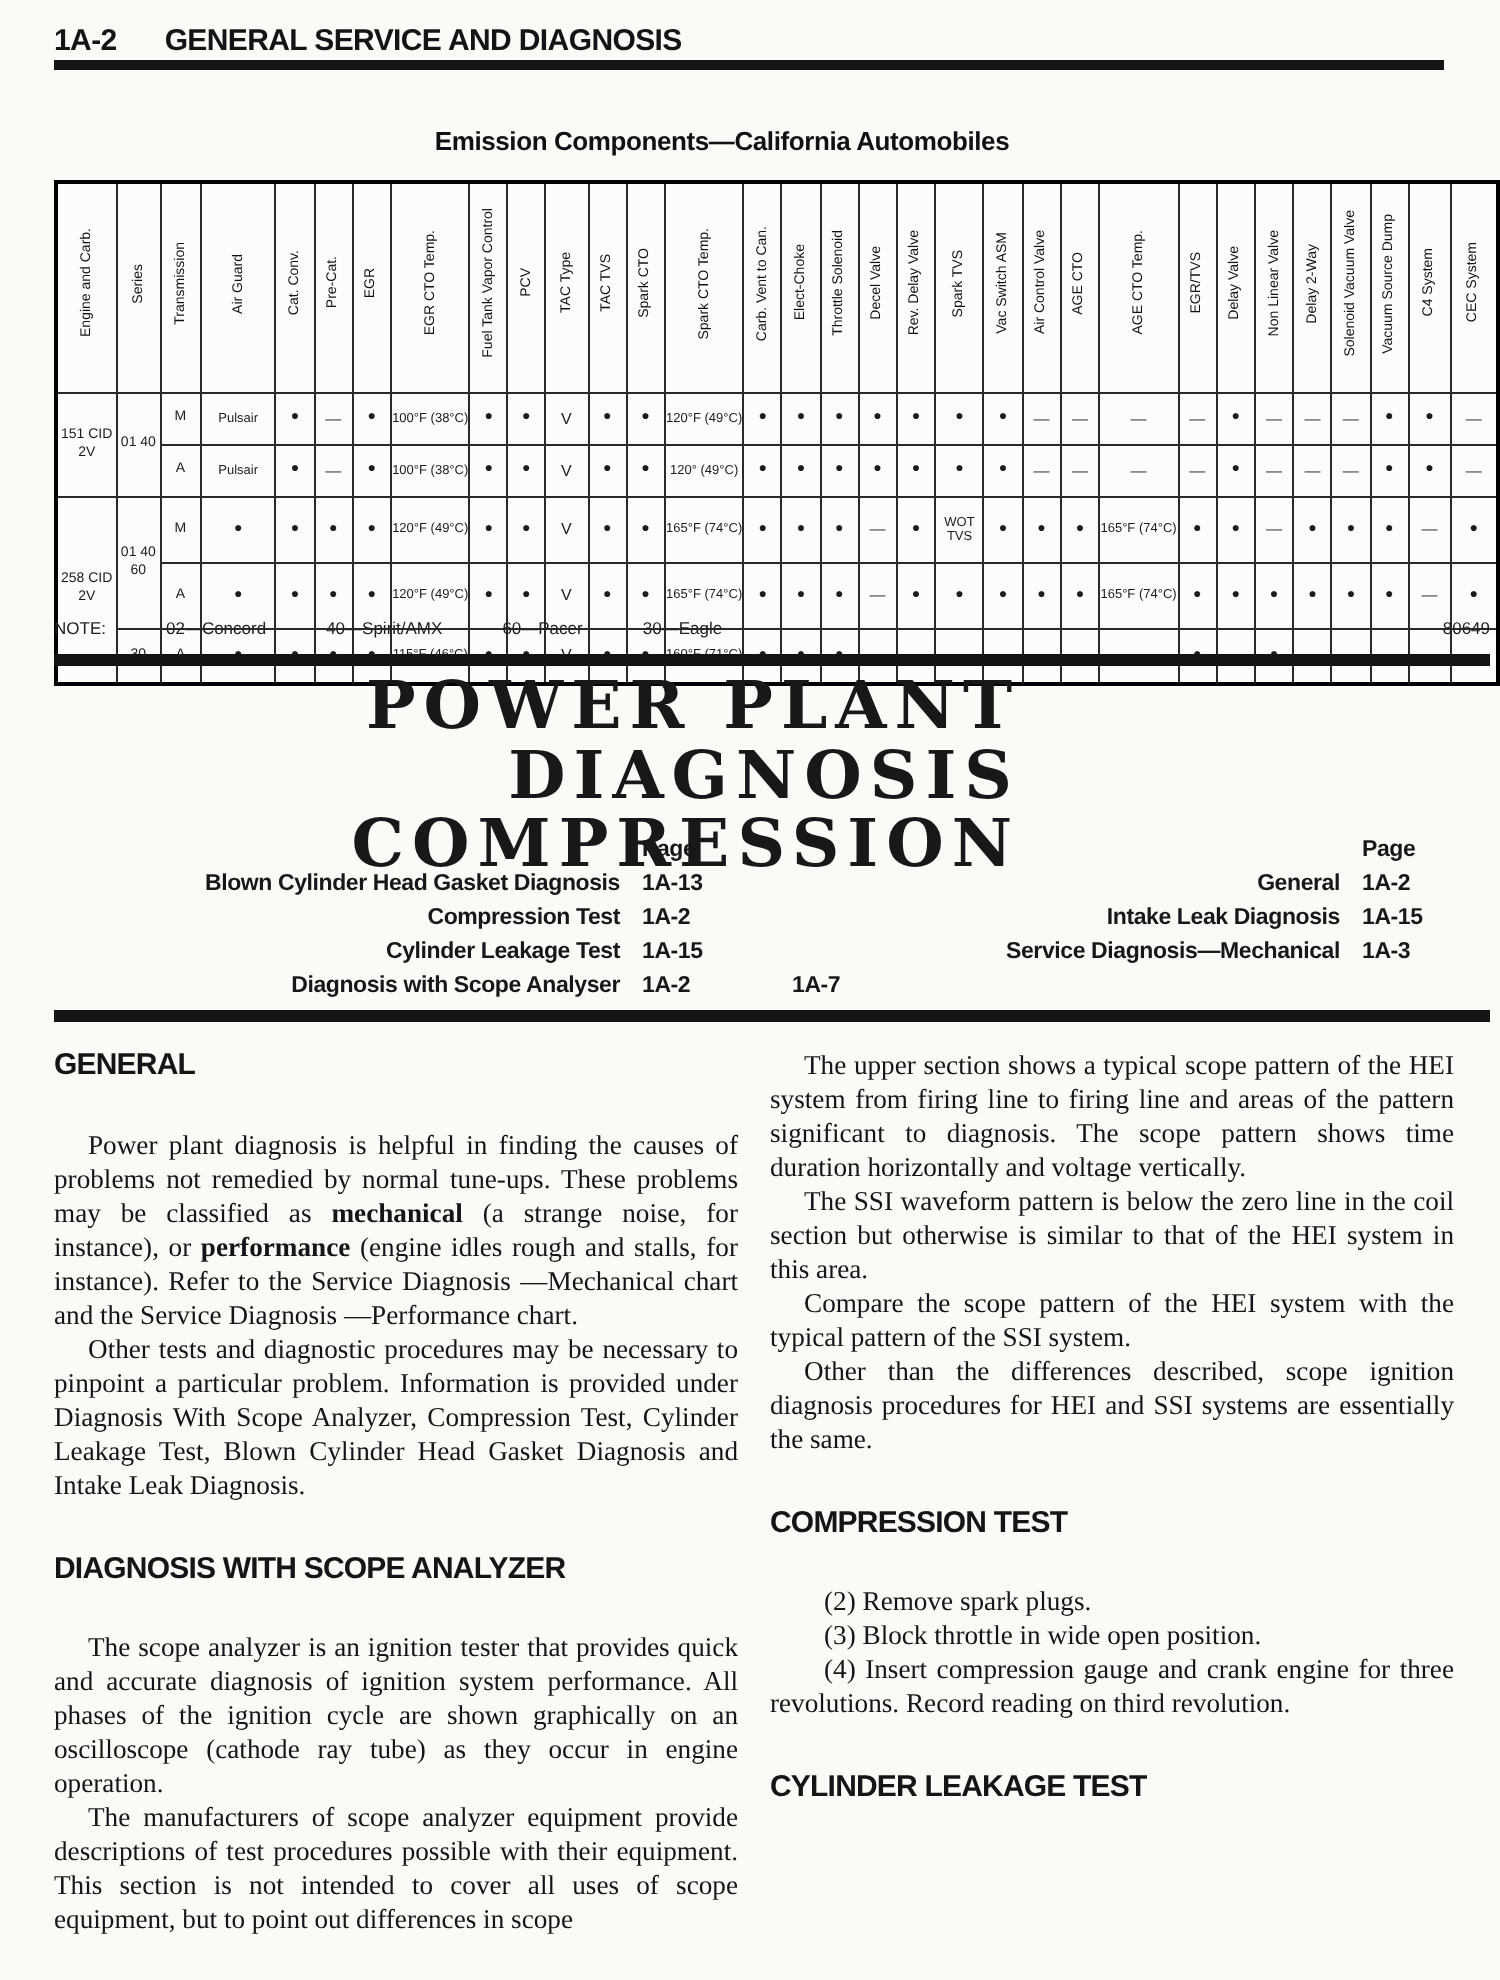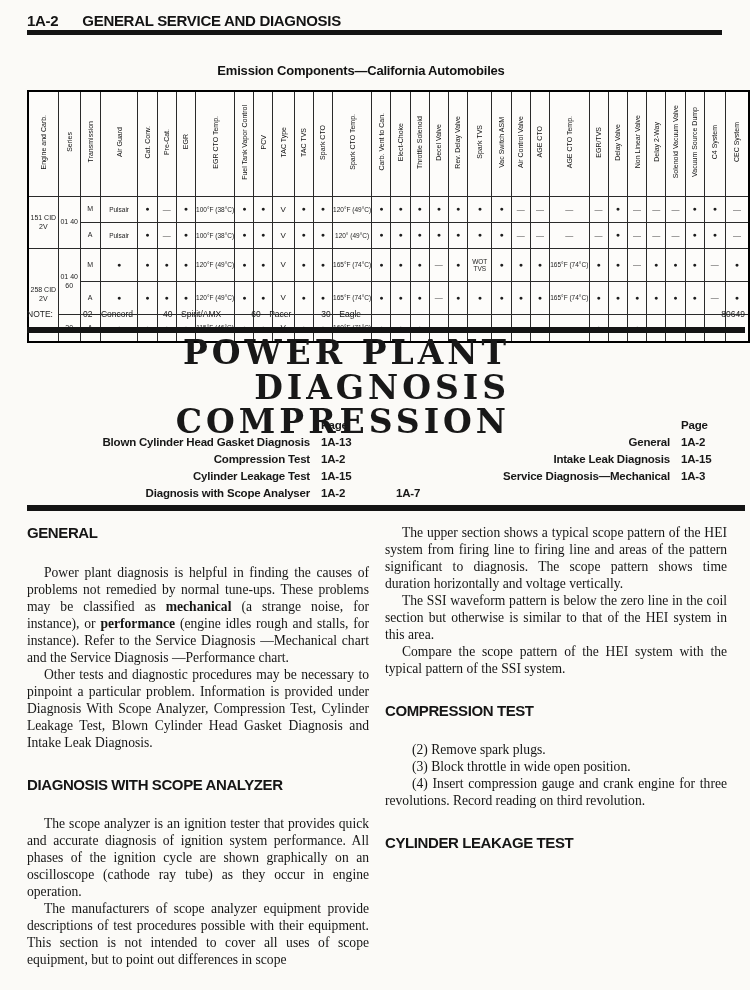--- a/index.html
+++ b/index.html
@@ -331,18 +331,19 @@
     <p><span>Power plant diagnosis is helpful in finding the causes of problems not remedied by normal tune-ups. These problems may be classified as </span><b>mechanical</b><span> (a strange noise, for instance), or </span><b>performance</b><span> (engine idles rough and stalls, for instance). Refer to the Service Diagnosis —Mechanical chart and the Service Diagnosis —Performance chart.</span></p>
     <p>Other tests and diagnostic procedures may be necessary to pinpoint a particular problem. Information is provided under Diagnosis With Scope Analyzer, Compression Test, Cylinder Leakage Test, Blown Cylinder Head Gasket Diagnosis and Intake Leak Diagnosis.</p>
     <h3>DIAGNOSIS WITH SCOPE ANALYZER</h3>
     <p>The scope analyzer is an ignition tester that provides quick and accurate diagnosis of ignition system performance. All phases of the ignition cycle are shown graphically on an oscilloscope (cathode ray tube) as they occur in engine operation.</p>
     <p>The manufacturers of scope analyzer equipment provide descriptions of test procedures possible with their equipment. This section is not intended to cover all uses of scope equipment, but to point out differences in scope</p>
   </div>
 <div class="abs bodycol" style="top:524px;left:385px;width:342px;" id="col-right">
     <p>The upper section shows a typical scope pattern of the HEI system from firing line to firing line and areas of the pattern significant to diagnosis. The scope pattern shows time duration horizontally and voltage vertically.</p>
     <p>The SSI waveform pattern is below the zero line in the coil section but otherwise is similar to that of the HEI system in this area.</p>
     <p>Compare the scope pattern of the HEI system with the typical pattern of the SSI system.</p>
+    <p>Other than the differences described, scope ignition diagnosis procedures for HEI and SSI systems are essentially the same.</p>
     <h3>COMPRESSION TEST</h3>
     <p class="li">(2)  Remove spark plugs.</p>
     <p class="li">(3)  Block throttle in wide open position.</p>
     <p class="li">(4)  Insert compression gauge and crank engine for three revolutions. Record reading on third revolution.</p>
     <h3>CYLINDER LEAKAGE TEST</h3>
   </div>
 
 </body></html>

